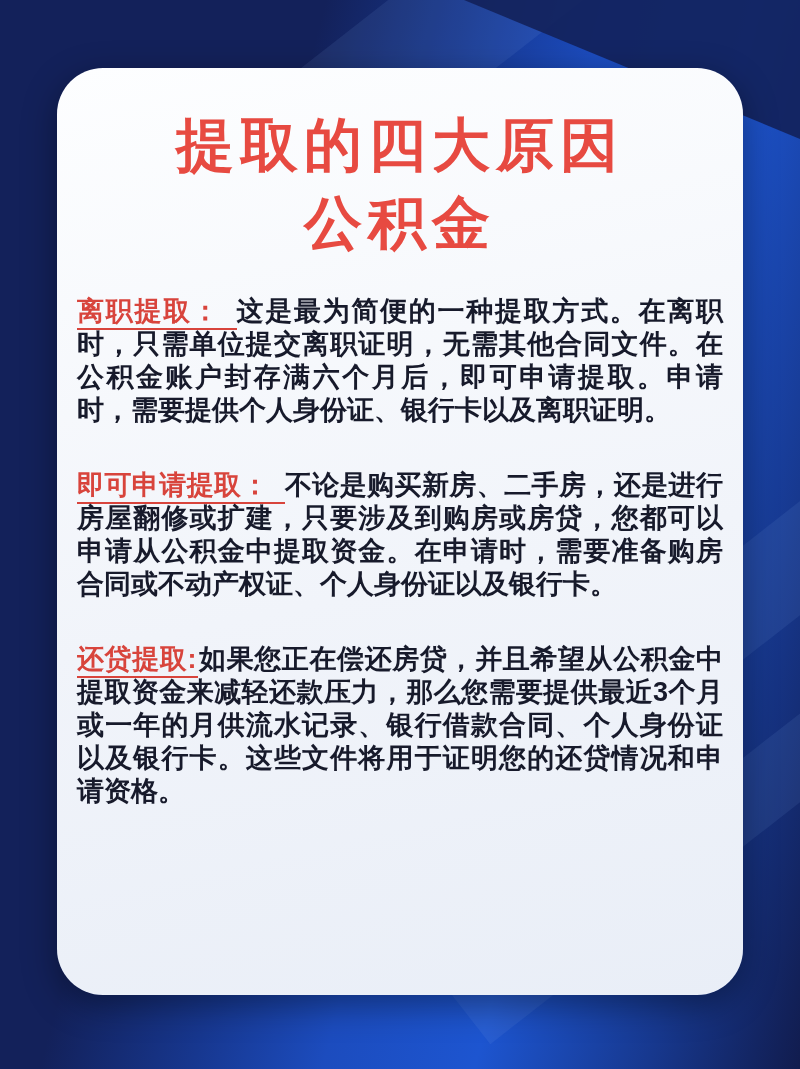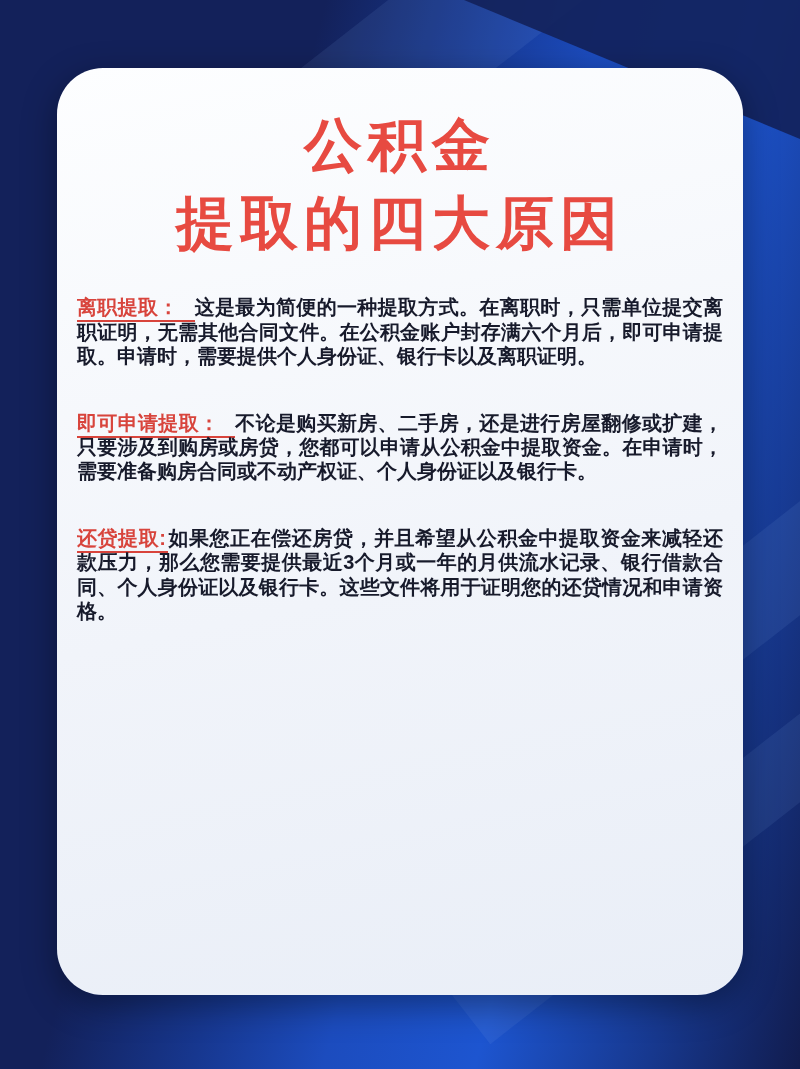--- a/index.html
+++ b/index.html
@@ -61,21 +61,21 @@
     text-align: center;
     color: var(--title-red, #e74a41);
     font-size: 58px;
     font-weight: 800;
     line-height: 1.34;
     letter-spacing: 6px;
   }
   .title .title-line { display: block; }
   .section {
     margin: 42px 0 0 0;
-    font-size: 20px;
+    font-size: 27px;
     line-height: 1.22;
     font-weight: 600;
     letter-spacing: 0px;
     color: var(--body-text, #171a2b);
     text-align: justify;
   }
   .card > .section:nth-child(2) { margin-top: 34px; }
   .section .heading {
     color: var(--heading-red, #d8443c);
     font-weight: 700;
@@ -93,22 +93,22 @@
   <div class="bg">
     <div class="streak streak-1"></div>
     <div class="streak streak-2"></div>
     <div class="streak streak-3"></div>
     <div class="bg-corner-dark"></div>
   </div>
 
   <div class="card">
 
     <h1 class="title">
+      <span class="title-line">提取的四大原因</span>
       <span class="title-line">公积金</span>
-      <span class="title-line">提取的四大原因</span>
     </h1>
 
     <p class="section"><span class="heading">离职提取：</span><span class="body-text">这是最为简便的一种提取方式。在离职时，只需单位提交离职证明，无需其他合同文件。在公积金账户封存满六个月后，即可申请提取。申请时，需要提供个人身份证、银行卡以及离职证明。</span></p>
 
 
     <p class="section"><span class="heading">即可申请提取：</span><span class="body-text">不论是购买新房、二手房，还是进行房屋翻修或扩建，只要涉及到购房或房贷，您都可以申请从公积金中提取资金。在申请时，需要准备购房合同或不动产权证、个人身份证以及银行卡。</span></p>
 
     <p class="section"><span class="heading">还贷提取:</span><span class="body-text">如果您正在偿还房贷，并且希望从公积金中提取资金来减轻还款压力，那么您需要提供最近3个月或一年的月供流水记录、银行借款合同、个人身份证以及银行卡。这些文件将用于证明您的还贷情况和申请资格。</span></p>
 
   </div>

